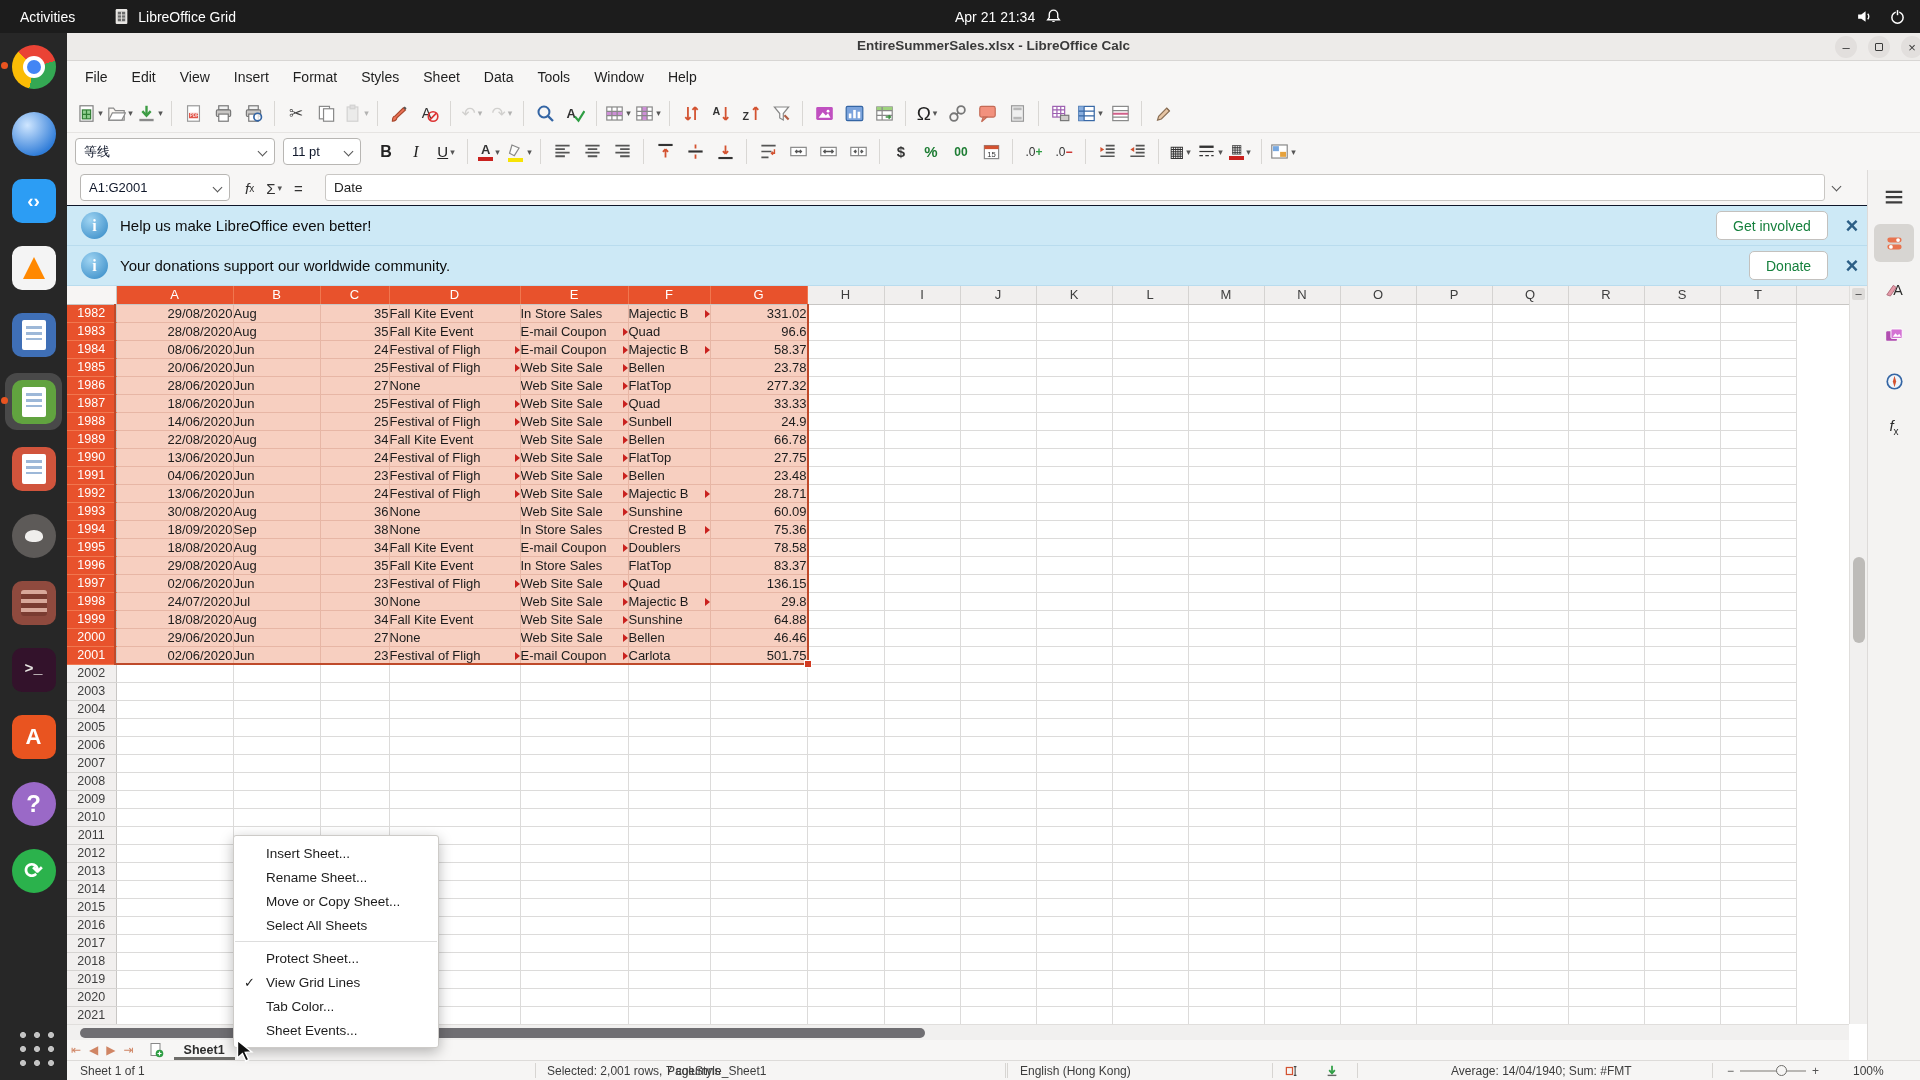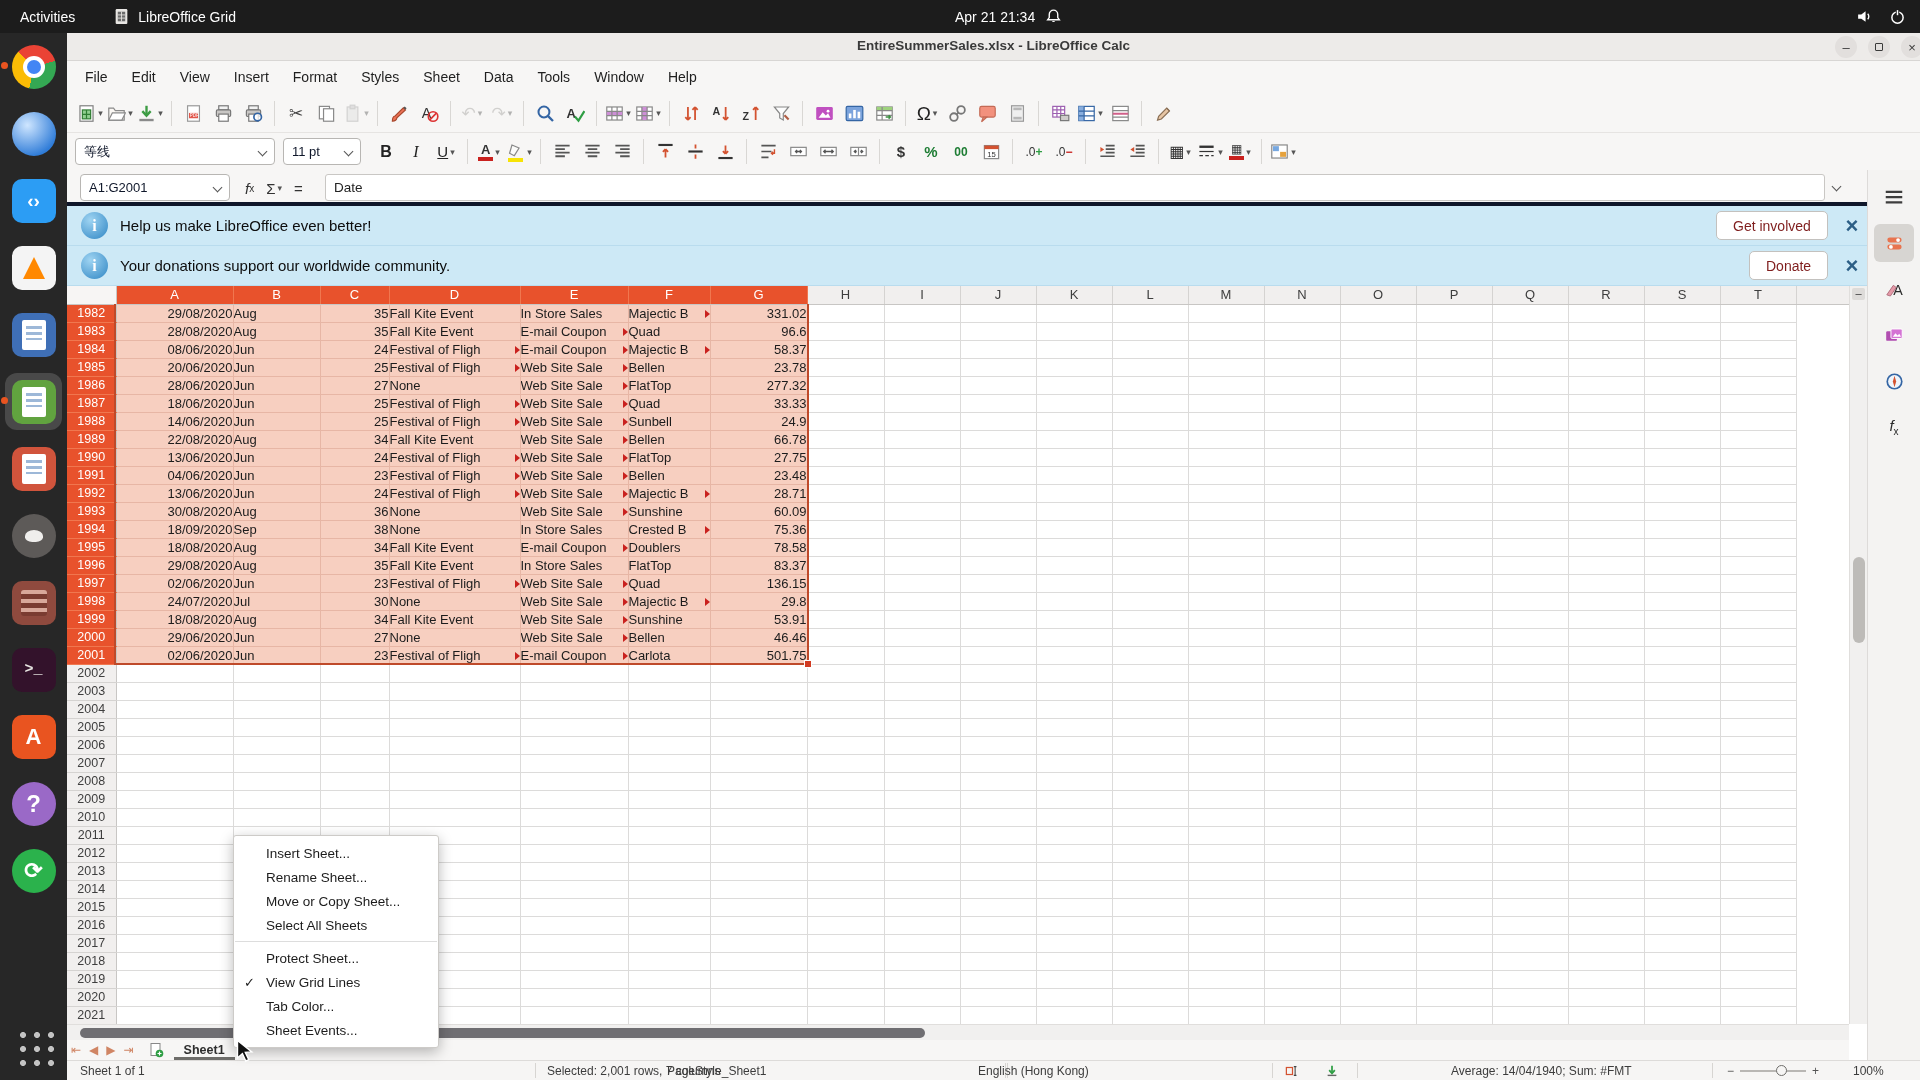--- a/index.html
+++ b/index.html
@@ -69,32 +69,32 @@
   .fb-b{font-weight:bold;font-size:16px;color:#222}
   .fb-i{font-style:italic;font-family:"Liberation Serif",serif;font-size:16px;color:#222}
   .fb-u{text-decoration:underline;font-size:15px;color:#222}
   .combo{height:27px;background:#fff;border:1px solid #b8b6b3;border-radius:4px;display:flex;align-items:center;font-size:13px;color:#0f172a;padding:0 8px;position:relative}
   .combo .chev{margin-left:auto}
   .chev{width:7px;height:7px;border-right:1.6px solid #555;border-bottom:1.6px solid #555;transform:rotate(45deg);display:inline-block}
   #fontbox{width:200px;margin-right:8px}
   #sizebox{width:78px;margin-right:10px}
 
   
-  #fxbar{position:absolute;left:0;top:137px;width:1853px;height:36px;background:#f7f6f5;border-bottom:4px solid #0f172a;display:flex;align-items:center}
+  #fxbar{position:absolute;left:0;top:137px;width:1853px;height:36px;background:#f7f6f5;border-bottom:1px solid #0f172a;display:flex;align-items:center}
   #namebox{position:absolute;left:13px;top:4px;width:150px;height:27px}
   .fxbtn{display:flex;align-items:center;justify-content:center;font-size:15px;color:#333;padding:0 6px}
   #fxgroup{position:absolute;left:172px;top:0;height:36px;display:flex;align-items:center}
   #fxinput{position:absolute;left:258px;top:4px;width:1500px;height:27px;background:#fff;border:1px solid #c9c7c4;border-radius:3px;font-size:13.5px;color:#222;display:flex;align-items:center;padding:0 8px}
   #fxexpand{position:absolute;left:1766px;top:13px}
 
   
   .infobar{position:absolute;left:0;width:1853px;height:40px;background:#cde9f6;border-bottom:1px solid #b9dcee;display:flex;align-items:center}
   .info-ic{width:27px;height:27px;border-radius:50%;background:radial-gradient(circle at 35% 30%,#9fd4f2,#2f86c4);color:#fff;font-weight:bold;font-family:"Liberation Serif",serif;display:flex;align-items:center;justify-content:center;margin:0 12px 0 14px;font-size:16px}
   .info-text{font-size:15px;color:#0d0d0d}
-  .info-btn{position:absolute;height:29px;background:#fff;border:1px solid #c3c1be;border-radius:5px;font-size:14px;color:#7f1d1d;display:flex;align-items:center;padding:0 16px}
+  .info-btn{position:absolute;height:29px;background:#fff;border:1px solid #c3c1be;border-radius:5px;font-size:14px;color:#15803d;display:flex;align-items:center;padding:0 16px}
   .info-x{position:absolute;left:1772px;font-size:22px;font-weight:bold;color:#2c5f86;width:26px;text-align:center}
 
   
   #gridwrap{position:absolute;left:0;top:253px;width:1782px;height:738px;background:#fff;overflow:hidden}
   #gridtable{border-collapse:collapse;table-layout:fixed;width:1782px}
   #gridtable th,#gridtable td{overflow:hidden;white-space:nowrap;height:18px;padding:0;font-weight:normal}
   th.corner{background:#f7f5f4;border-right:1px solid #c8c6c4;border-bottom:1px solid #c8c6c4}
   th.ch{background:#f1efee;border-right:1px solid #d5d3d1;border-bottom:1px solid #c8c6c4;color:#3e3e3e;font-size:13px;font-weight:600;text-align:center}
   th.chsel{background:#e8522c;border-right:1px solid #f0774f;border-bottom:1px solid #c8c6c4;color:#fff;font-size:13px;font-weight:700;text-align:center}
   th.chfill{background:#f1efee;border-bottom:1px solid #c8c6c4}
@@ -1282,21 +1282,21 @@
               <td class="fill"></td>
             </tr>
             <tr>
               <th class="rhsel">1999</th>
               <td class="c sel num">18/08/2020</td>
               <td class="c sel txt">Aug</td>
               <td class="c sel num">34</td>
               <td class="c sel txt">Fall Kite Event</td>
               <td class="c sel txt cut">Web Site Sale</td>
               <td class="c sel txt">Sunshine</td>
-              <td class="c sel num">53.91</td>
+              <td class="c sel num">64.88</td>
               <td class="c"></td>
               <td class="c"></td>
               <td class="c"></td>
               <td class="c"></td>
               <td class="c"></td>
               <td class="c"></td>
               <td class="c"></td>
               <td class="c"></td>
               <td class="c"></td>
               <td class="c"></td>
@@ -1916,21 +1916,21 @@
       </span>
     </div>
 
     <div id="statusbar">
       <span class="f" style="left:13px">Sheet 1 of 1</span>
       <span class="ssep" style="left:468px"></span>
       <span class="f" style="left:480px">Selected: 2,001 rows, 7 columns</span>
       <span class="ssep" style="left:588px;left:940px"></span>
       <span class="f" style="left:600px">PageStyle_Sheet1</span>
       <span class="ssep" style="left:938px"></span>
-      <span class="f" style="left:911px">English (Hong Kong)</span>
+      <span class="f" style="left:953px">English (Hong Kong)</span>
       <span class="ssep" style="left:1205px"></span>
       <span class="f" style="left:1218px">
         <svg width="15" height="14" viewBox="0 0 16 16">
             <rect x="1" y="4" width="7" height="8" fill="none" stroke="#d35230" stroke-width="1.4"></rect>
             <path d="M11 3v10M9.5 3h3M9.5 13h3" stroke="#444" stroke-width="1.2"></path>
           </svg>
       </span>
       <span class="f" style="left:1258px">
         <svg width="14" height="14" viewBox="0 0 16 16">
             <path d="M8 2v8" stroke="#2f9e44" stroke-width="2"></path>

